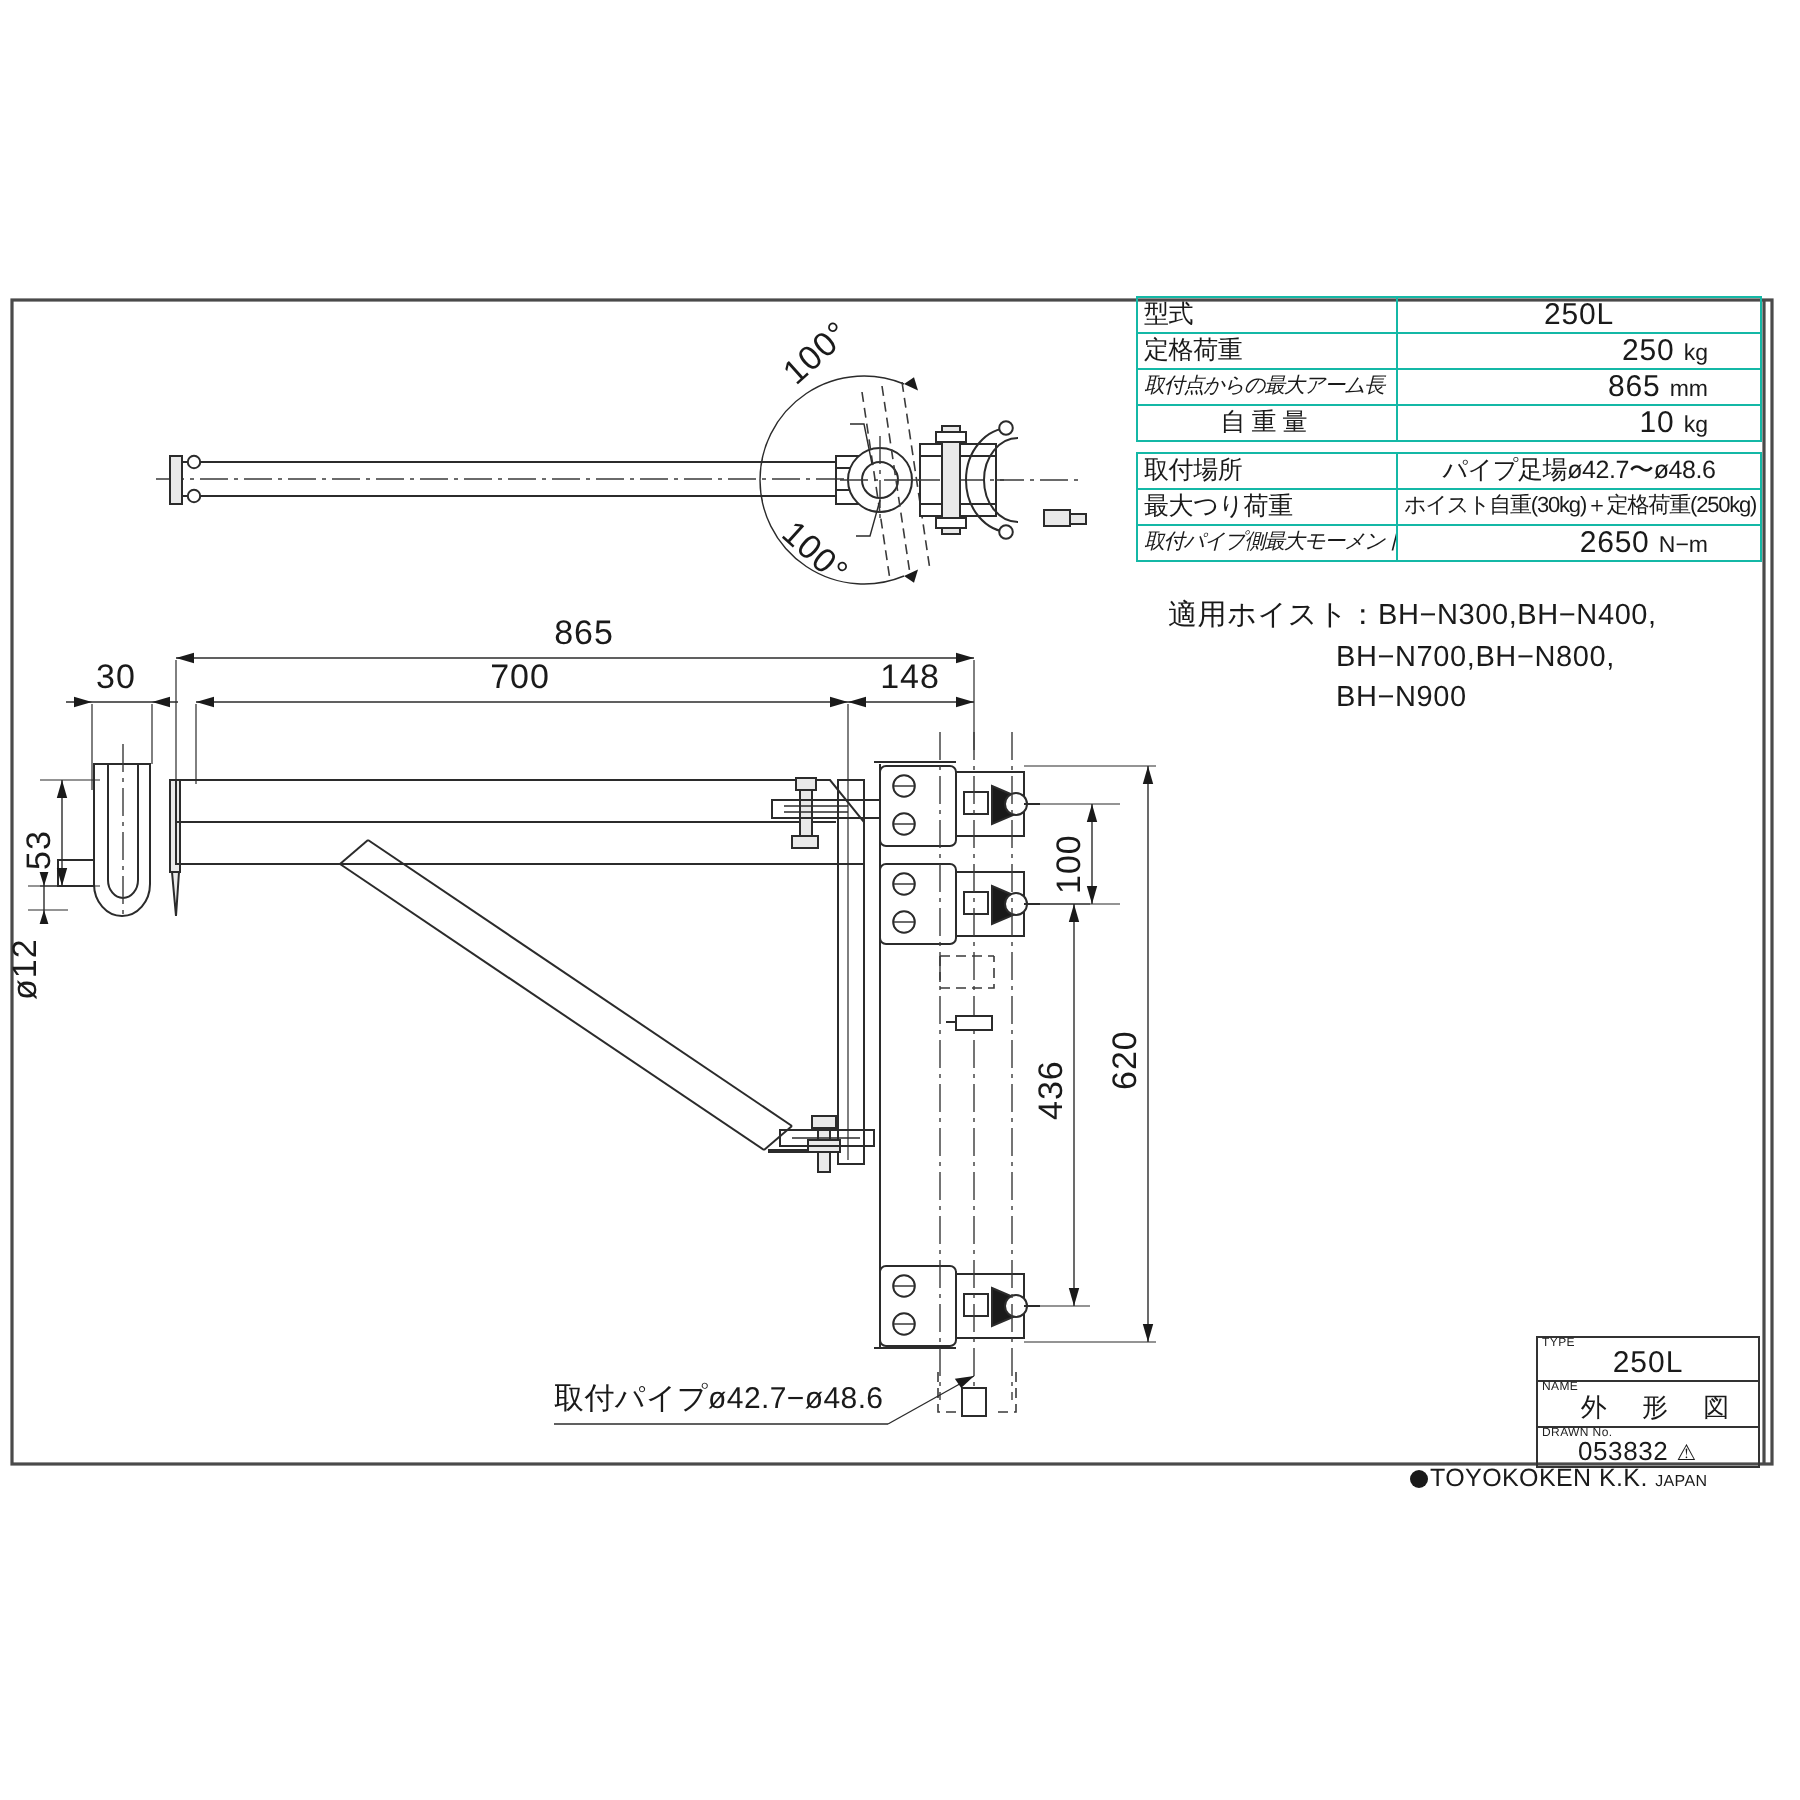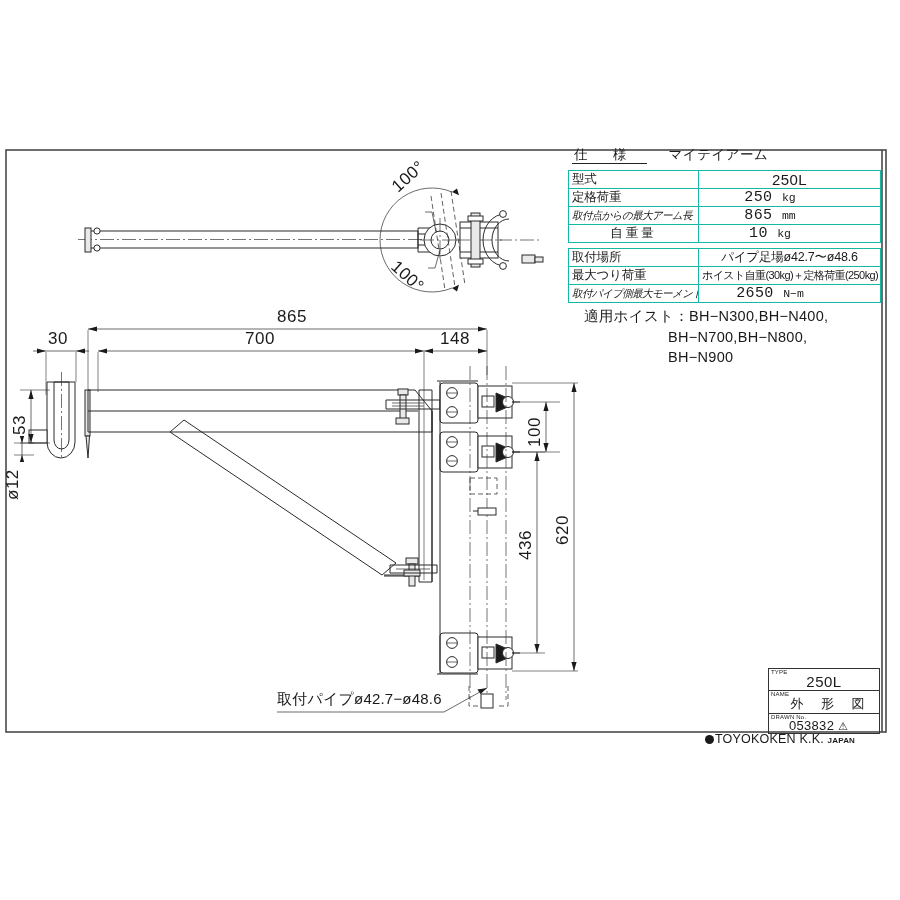--- a/index.html
+++ b/index.html
@@ -91,30 +91,30 @@
     font-size: 12.5px;
     letter-spacing: -0.2px;
   }
   #spec td.k.kc { text-align: center; letter-spacing: 3px; margin-top: 15px;}
   #spec td.k.ksm { font-size: 10.5px; letter-spacing: -0.6px; font-style: italic; }
   #spec td.v {
     text-align: center;
     font-size: 15px;
     letter-spacing: 0.4px;
   }
-  #spec td.v.vr { text-align: center; padding-right: 42px; font-family: Liberation Mono, monospace; }
+  #spec td.v.vr { text-align: right; padding-right: 26px; }
   #spec td.v .u {
     font-size: 11.5px;
     letter-spacing: 0;
   }
   #spec td.v.vsm { font-size: 12.5px; letter-spacing: -0.2px; margin-left: 19px;}
   #spec td.v.vxs { font-size: 11px; letter-spacing: -0.6px;}
   #spec .gap { height: 5px; }
   #spec .hoist {
-    margin-top: 3px;
+    margin-top: 17px;
     padding-left: 16px;
     font-size: 14.5px;
     line-height: 1.42;
     letter-spacing: 0.3px;
   }
   #spec .hoist .ind { padding-left: 84px; display: block; }
 
   
   #titleblock {
     position: absolute;
@@ -165,21 +165,21 @@
     margin-left: 4px;
   }
   #logo {
     position: absolute;
     left: 705px;
     top: 732px;
     font-size: 12.5px;
     letter-spacing: 0.2px;
     white-space: nowrap;
   }
-  #logo .jp { font-size: 8px; letter-spacing: 0.2px; font-weight: bold; }
+  #logo .jp { font-size: 8px; letter-spacing: 0.2px; }
   #logo .mark {
     display: inline-block;
     width: 9px; height: 9px;
     border-radius: 50%;
     background: #1a1a1a;
     margin-right: 1px;
     position: relative;
     top: 1px;
   }
 </style>
@@ -428,24 +428,20 @@
       <line class="dim" x1="277" y1="712" x2="444" y2="712"></line>
       <line class="dim" x1="444" y1="712" x2="487" y2="688"></line>
       <path class="fillk" d="M487 688 l -9.6 1.4 l 3.2 4.6 z"></path>
     </g>
 
     <line class="frame" x1="882" y1="150" x2="882" y2="732"></line>
 
   </svg>
 
   <div id="spec">
-    <div class="spec-title">
-      <span class="t1">仕　様</span>
-      <span class="t2">マイテイアーム</span>
-    </div>
 
     <table>
       <tbody>
         <tr>
           <td class="k">型式</td>
           <td class="v">
             <span>250L</span>
           </td>
         </tr>
         <tr>

